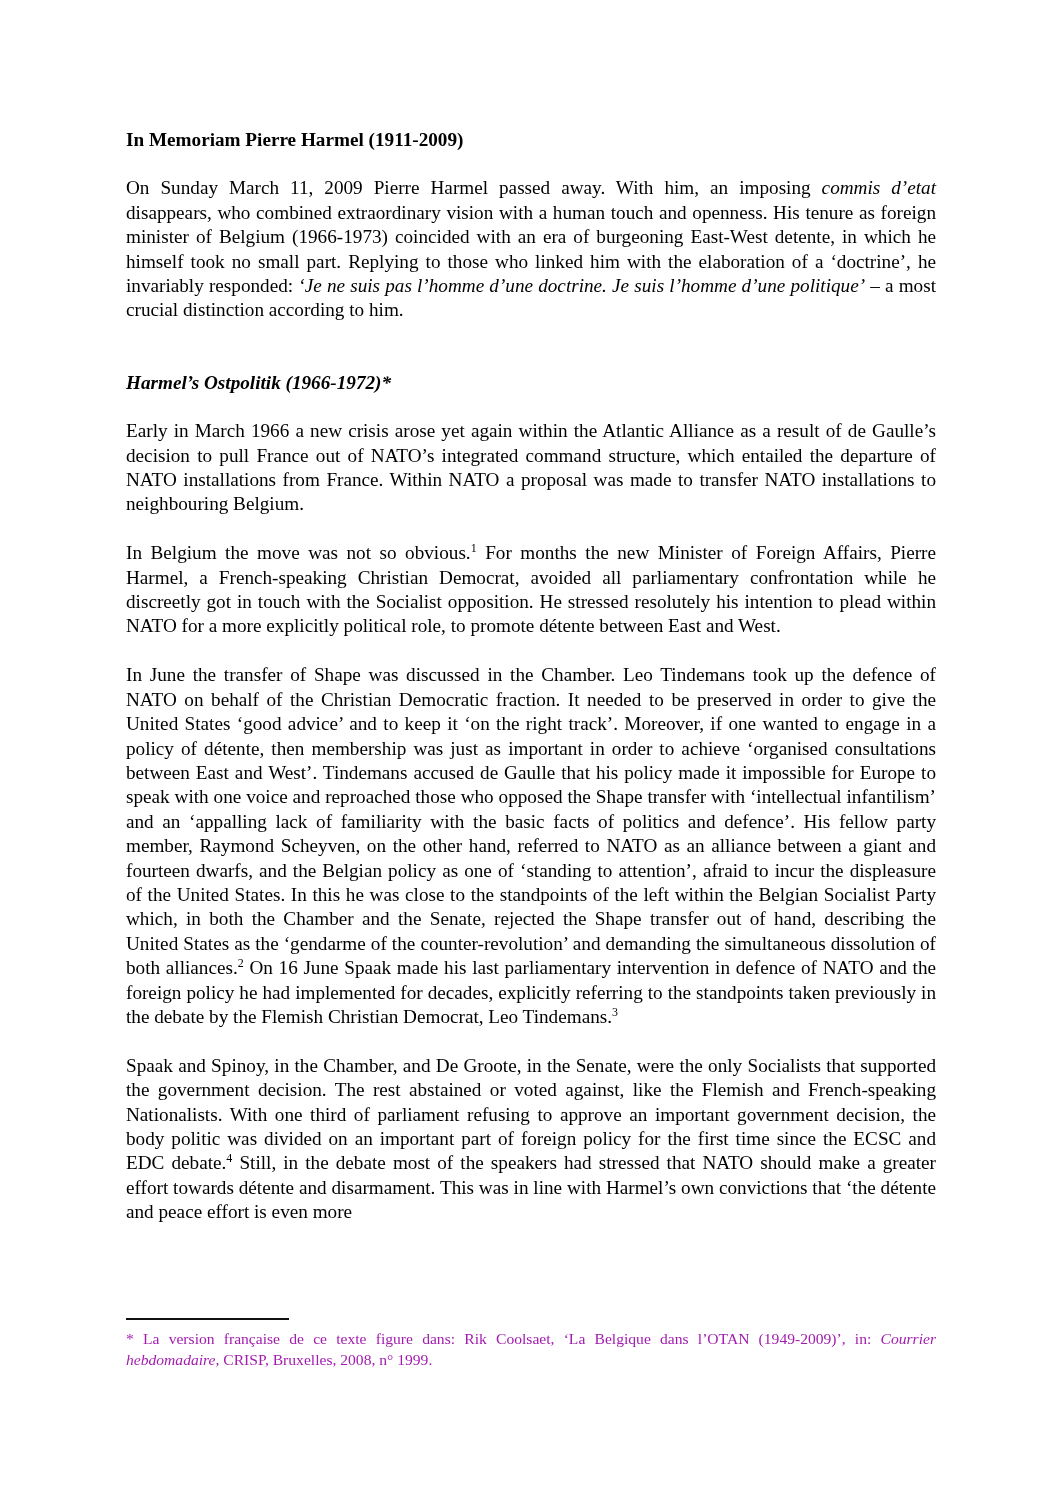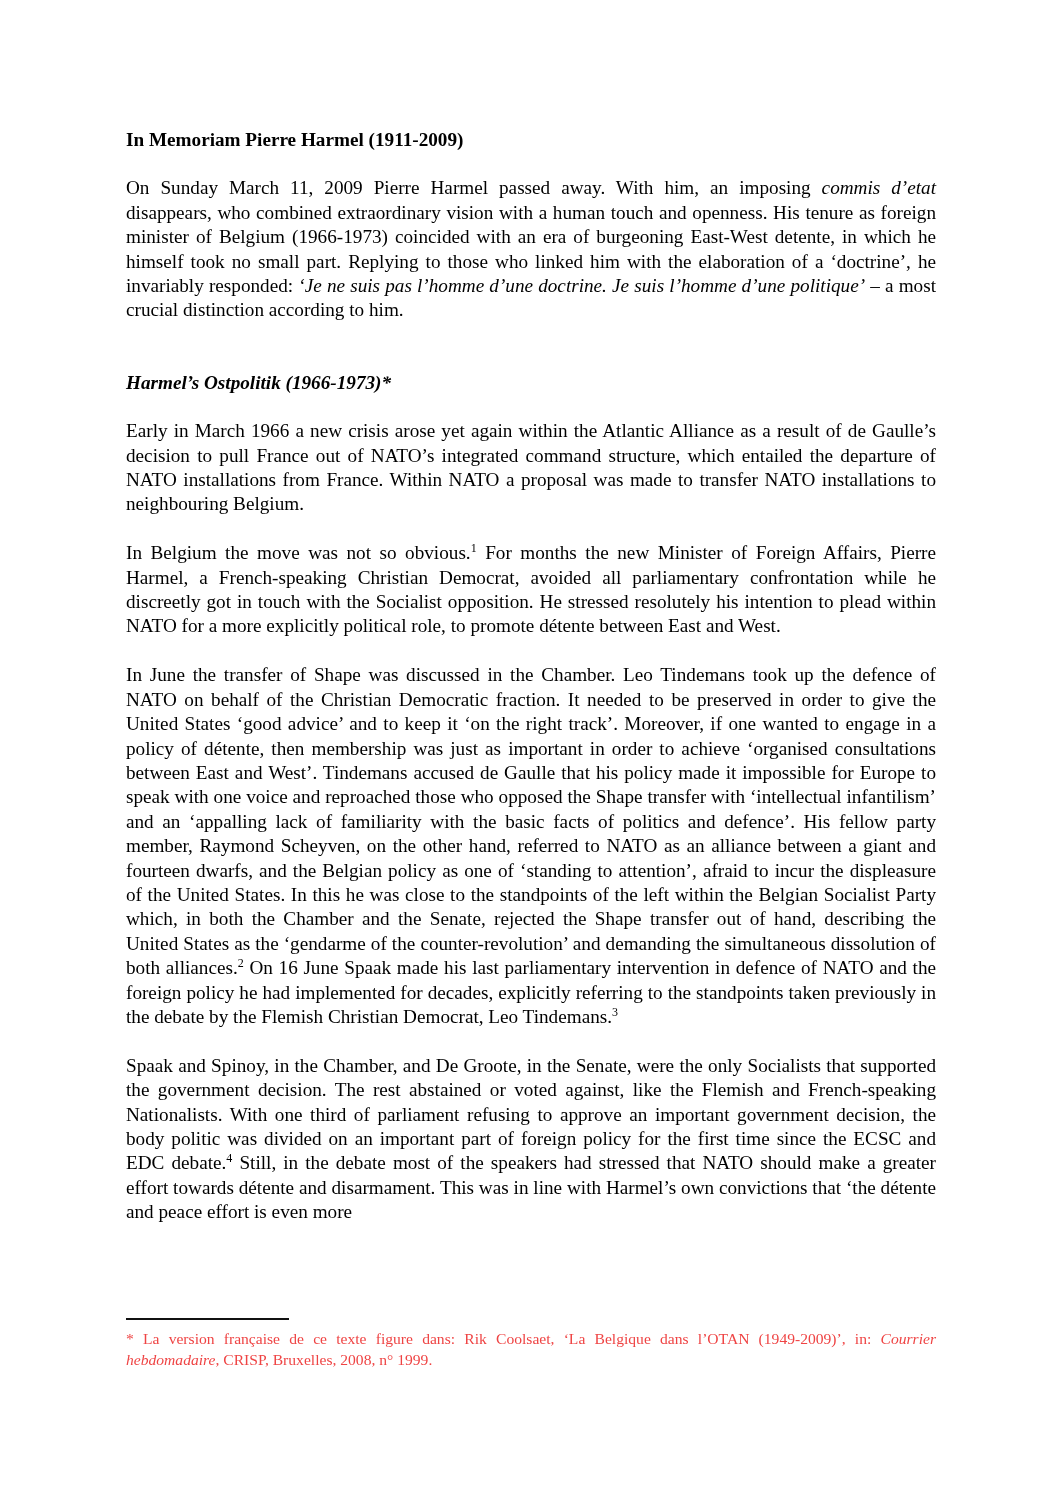--- a/index.html
+++ b/index.html
@@ -11,32 +11,32 @@
   }
   .title { font-weight: bold; margin: 0 0 24px 0; }
   p { margin: 0 0 24.4px 0; }
   .sec-title { font-weight: bold; font-style: italic; margin: 48px 0 24px 0; }
   sup { font-size: 12px; line-height: 0; vertical-align: 7px; }
   i { font-style: italic; }
   .fn-rule { position: absolute; left: 126px; top: 1318px; width: 163px; height: 1.5px; background: #111; }
   .footnote {
     position: absolute; left: 126px; top: 1329px; width: 810px;
     font-family: "Liberation Serif", serif; font-size: 15.6px; line-height: 20.5px;
-    color: #ef4444; text-align: justify;
+    color: #a21caf; text-align: justify;
   }
 </style>
 </head>
 <body>
 
 <div class="page">
   <div class="title">In Memoriam Pierre Harmel (1911-2009)</div>
 
   <p><span>On Sunday March 11, 2009 Pierre Harmel passed away. With him, an imposing </span><i>commis d’etat</i><span> disappears, who combined extraordinary vision with a human touch and openness. His tenure as foreign minister of Belgium (1966-1973) coincided with an era of burgeoning East-West detente, in which he himself took no small part. Replying to those who linked him with the elaboration of a ‘doctrine’, he invariably responded: </span><i>‘Je ne suis pas l’homme d’une doctrine. Je suis l’homme d’une politique’</i><span> – a most crucial distinction according to him.</span></p>
 
-  <div class="sec-title">Harmel’s Ostpolitik (1966-1973)*</div>
+  <div class="sec-title">Harmel’s Ostpolitik (1966-1972)*</div>
 
   <p>Early in March 1966 a new crisis arose yet again within the Atlantic Alliance as a result of de Gaulle’s decision to pull France out of NATO’s integrated command structure, which entailed the departure of NATO installations from France. Within NATO a proposal was made to transfer NATO installations to neighbouring Belgium.</p>
 
   <p><span>In Belgium the move was not so obvious.</span><sup>1</sup><span> For months the new Minister of Foreign Affairs, Pierre Harmel, a French-speaking Christian Democrat, avoided all parliamentary confrontation while he discreetly got in touch with the Socialist opposition. He stressed resolutely his intention to plead within NATO for a more explicitly political role, to promote détente between East and West.</span></p>
 
   <p><span>In June the transfer of Shape was discussed in the Chamber. Leo Tindemans took up the defence of NATO on behalf of the Christian Democratic fraction. It needed to be preserved in order to give the United States ‘good advice’ and to keep it ‘on the right track’. Moreover, if one wanted to engage in a policy of détente, then membership was just as important in order to achieve ‘organised consultations between East and West’. Tindemans accused de Gaulle that his policy made it impossible for Europe to speak with one voice and reproached those who opposed the Shape transfer with ‘intellectual infantilism’ and an ‘appalling lack of familiarity with the basic facts of politics and defence’. His fellow party member, Raymond Scheyven, on the other hand, referred to NATO as an alliance between a giant and fourteen dwarfs, and the Belgian policy as one of ‘standing to attention’, afraid to incur the displeasure of the United States. In this he was close to the standpoints of the left within the Belgian Socialist Party which, in both the Chamber and the Senate, rejected the Shape transfer out of hand, describing the United States as the ‘gendarme of the counter-revolution’ and demanding the simultaneous dissolution of both alliances.</span><sup>2</sup><span> On 16 June Spaak made his last parliamentary intervention in defence of NATO and the foreign policy he had implemented for decades, explicitly referring to the standpoints taken previously in the debate by the Flemish Christian Democrat, Leo Tindemans.</span><sup>3</sup></p>
 
   <p><span>Spaak and Spinoy, in the Chamber, and De Groote, in the Senate, were the only Socialists that supported the government decision. The rest abstained or voted against, like the Flemish and French-speaking Nationalists. With one third of parliament refusing to approve an important government decision, the body politic was divided on an important part of foreign policy for the first time since the ECSC and EDC debate.</span><sup>4</sup><span> Still, in the debate most of the speakers had stressed that NATO should make a greater effort towards détente and disarmament. This was in line with Harmel’s own convictions that ‘the détente and peace effort is even more</span></p>
 </div>
 

